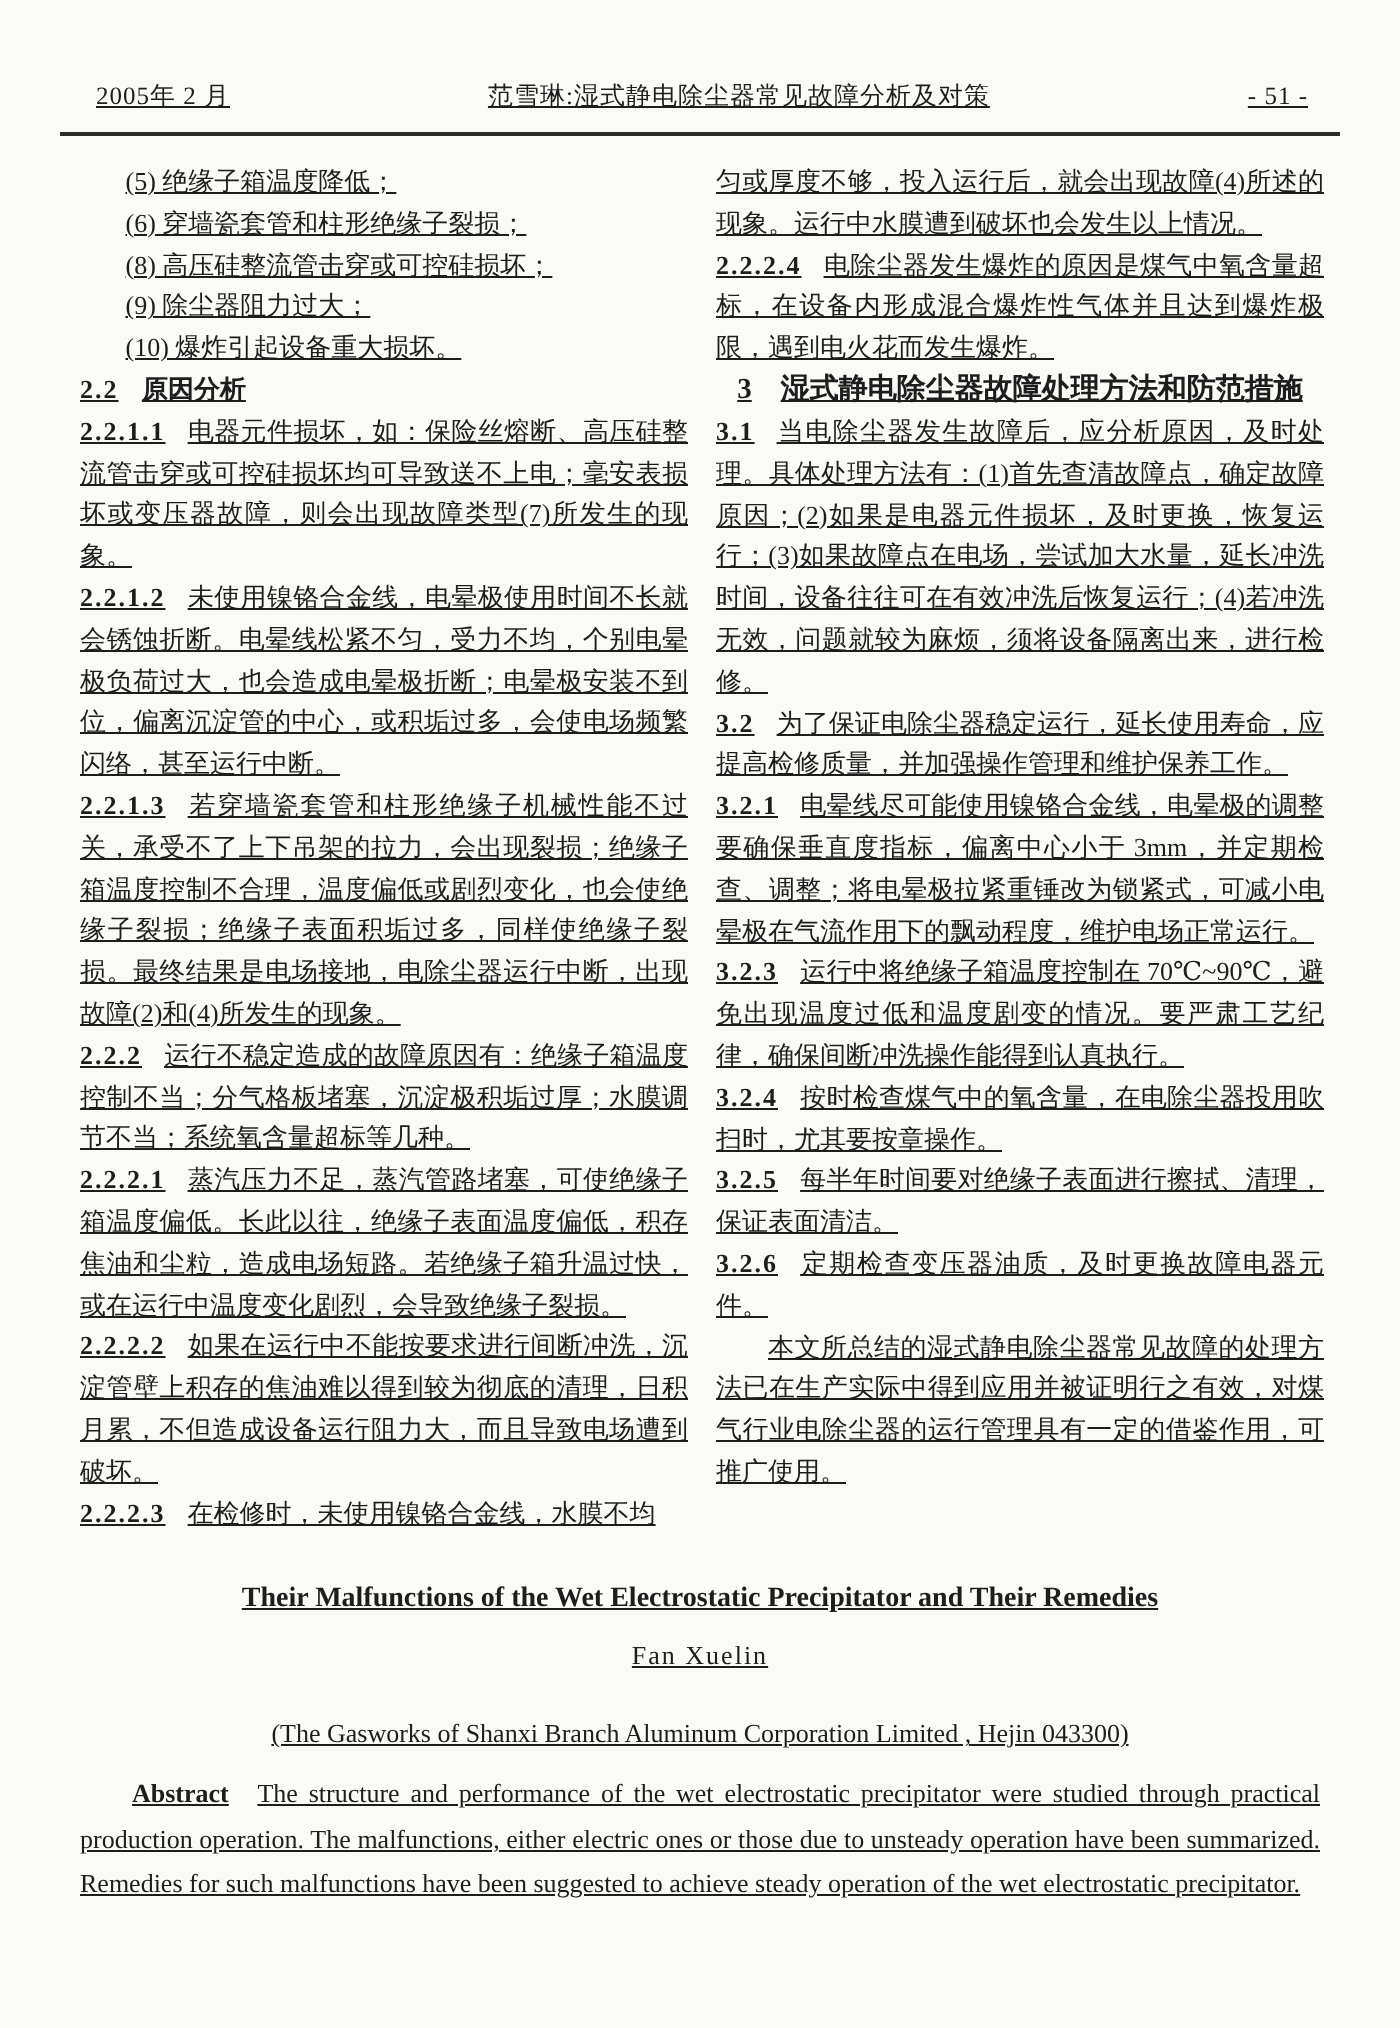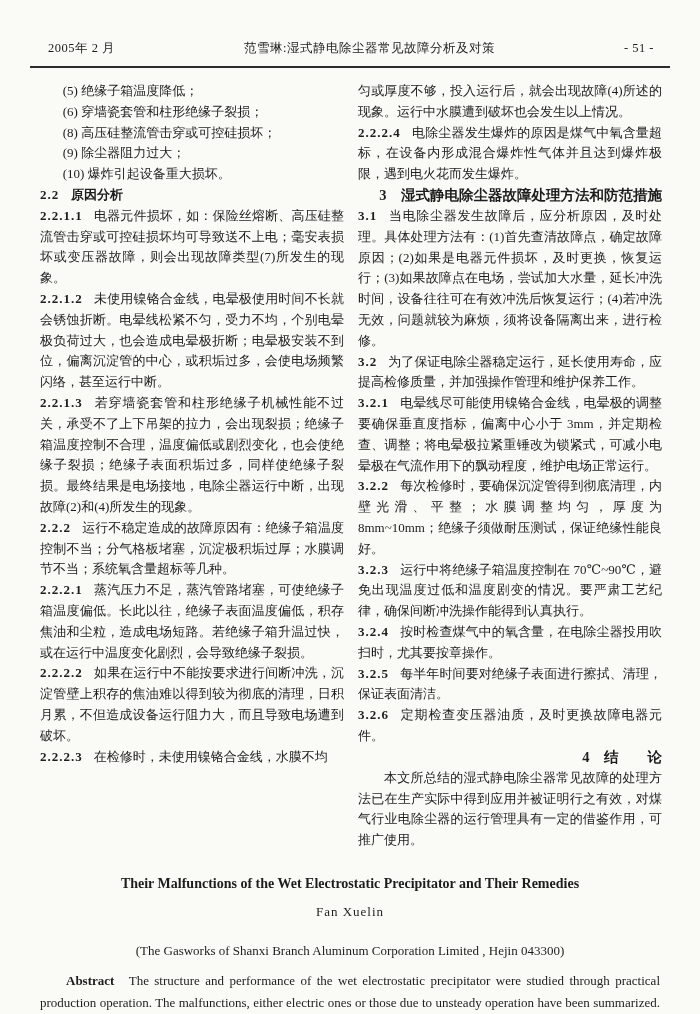--- a/index.html
+++ b/index.html
@@ -4,40 +4,40 @@
 <style>
   * { margin:0; padding:0; box-sizing:border-box; }
   html,body { width:700px; }
   body {
     width:700px; height:1014px;
     background:#fafaf7;
     color:#1d1d1d;
     font-family:"Liberation Serif","DejaVu Serif",serif;
     overflow:hidden;
   }
-  .page { width:700px; height:786px; position:relative; }
+  .page { width:700px; height:786px; position:relative;text-decoration:underline; }
 
   
   .header {
     display:flex; align-items:baseline; justify-content:space-between;
     padding:40px 46px 0 48px;
     font-size:12.5px; letter-spacing:0.5px;
   }
   .header .center { flex:1; text-align:center; }
   .rule { border-top:2px solid #2b2b2b; margin:9px 30px 0 30px; }
 
   
   .columns { display:flex; gap:14px; padding:13px 38px 0 40px; }
   .col { flex:1; min-width:0; font-size:13px; line-height:20.8px; text-align:justify; }
   .col p { margin:0; }
   .item { padding-left:1.75em; text-align:left; }
   .plabel { font-weight:bold; margin-right:0.85em; letter-spacing:1px; }
   .sec-head { font-weight:bold; }
   .sec-head .plabel { margin-right:0.9em; }
-  .big-head { font-weight:bold; font-size:14.5px; line-height:21px; text-align:right; }
+  .big-head { font-weight:bold; font-size:14.5px; line-height:21px; text-align:center; }
   .head3 { margin:9px 0 8px 0; }
   .head4 { margin:11px 0 9px 0; }
   .big-head .plabel { margin-right:1em; letter-spacing:0; }
   .indent { text-indent:2em; }
 
   
   .en { padding:16px 40px 0 40px; font-size:13px; line-height:21px; }
   .en-title { text-align:center; font-weight:bold; font-size:14px; margin-top:6px; }
   .en-author { text-align:center; margin-top:7px; letter-spacing:1px; }
   .en-affil { text-align:center; margin-top:18px; }
@@ -79,27 +79,25 @@
     <div class="col">
       <p class="para">匀或厚度不够，投入运行后，就会出现故障(4)所述的现象。运行中水膜遭到破坏也会发生以上情况。</p>
 
       <p class="para"><span class="plabel">2.2.2.4</span><span>电除尘器发生爆炸的原因是煤气中氧含量超标，在设备内形成混合爆炸性气体并且达到爆炸极限，遇到电火花而发生爆炸。</span></p>
 
       <p class="big-head head3"><span class="plabel">3</span><span>湿式静电除尘器故障处理方法和防范措施</span></p>
 
       <p class="para"><span class="plabel">3.1</span><span>当电除尘器发生故障后，应分析原因，及时处理。具体处理方法有：(1)首先查清故障点，确定故障原因；(2)如果是电器元件损坏，及时更换，恢复运行；(3)如果故障点在电场，尝试加大水量，延长冲洗时间，设备往往可在有效冲洗后恢复运行；(4)若冲洗无效，问题就较为麻烦，须将设备隔离出来，进行检修。</span></p>
       <p class="para"><span class="plabel">3.2</span><span>为了保证电除尘器稳定运行，延长使用寿命，应提高检修质量，并加强操作管理和维护保养工作。</span></p>
       <p class="para"><span class="plabel">3.2.1</span><span>电晕线尽可能使用镍铬合金线，电晕极的调整要确保垂直度指标，偏离中心小于 3mm，并定期检查、调整；将电晕极拉紧重锤改为锁紧式，可减小电晕极在气流作用下的飘动程度，维护电场正常运行。</span></p>
-      <p class="para"><span class="plabel">3.2.2</span><span>每次检修时，要确保沉淀管得到彻底清理，内壁光滑、平整；水膜调整均匀，厚度为 8mm~10mm；绝缘子须做耐压测试，保证绝缘性能良好。</span></p>
       <p class="para"><span class="plabel">3.2.3</span><span>运行中将绝缘子箱温度控制在 70℃~90℃，避免出现温度过低和温度剧变的情况。要严肃工艺纪律，确保间断冲洗操作能得到认真执行。</span></p>
       <p class="para"><span class="plabel">3.2.4</span><span>按时检查煤气中的氧含量，在电除尘器投用吹扫时，尤其要按章操作。</span></p>
       <p class="para"><span class="plabel">3.2.5</span><span>每半年时间要对绝缘子表面进行擦拭、清理，保证表面清洁。</span></p>
       <p class="para"><span class="plabel">3.2.6</span><span>定期检查变压器油质，及时更换故障电器元件。</span></p>
 
-      <p class="big-head head4"><span class="plabel">4</span><span>结　　论</span></p>
 
       <p class="para indent">本文所总结的湿式静电除尘器常见故障的处理方法已在生产实际中得到应用并被证明行之有效，对煤气行业电除尘器的运行管理具有一定的借鉴作用，可推广使用。</p>
     </div>
 
   </div>
 
   <div class="en">
     <p class="en-title">Their Malfunctions of the Wet Electrostatic Precipitator and Their Remedies</p>
     <p class="en-author">Fan Xuelin</p>
     <p class="en-affil">(The Gasworks of Shanxi Branch Aluminum Corporation Limited , Hejin 043300)</p>

